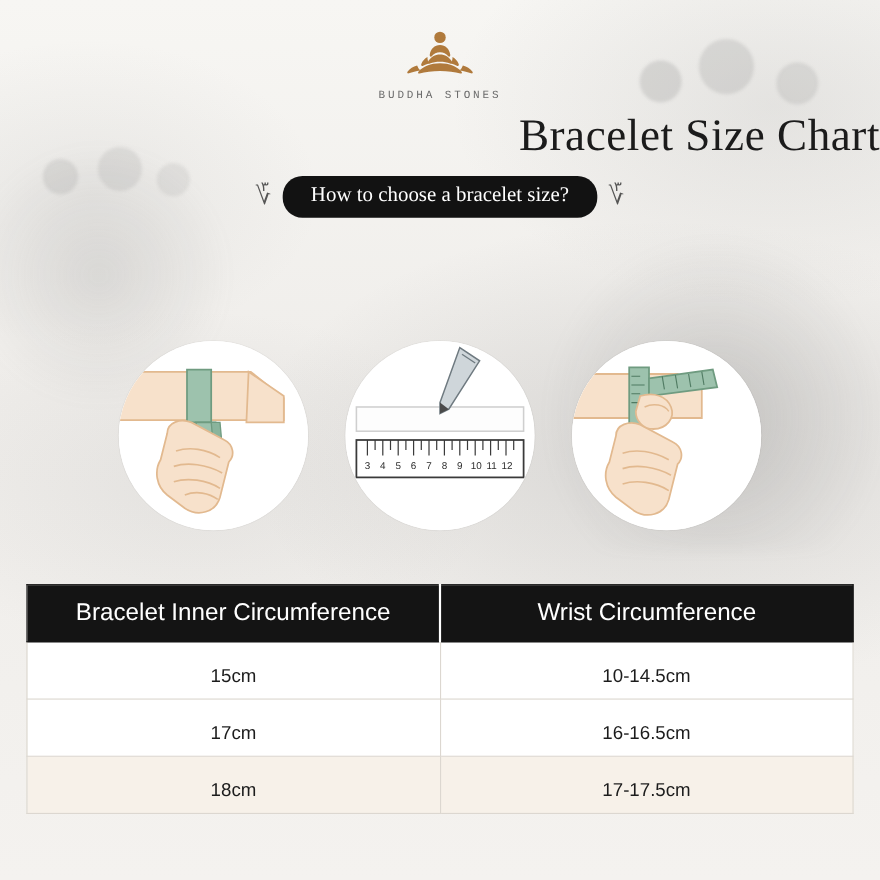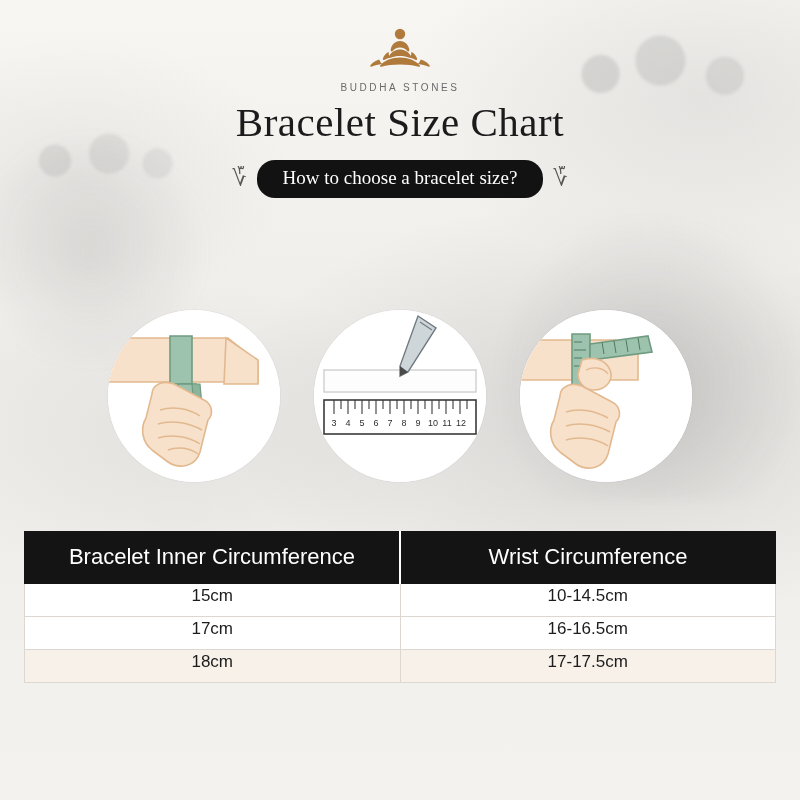--- a/index.html
+++ b/index.html
@@ -79,29 +79,29 @@
     display: block;
     margin: 0 auto;
     width: 86px;
     height: 58px;
   }
   .brand-name {
     margin-top: 2px;
     font-size: 10px;
     letter-spacing: 2.6px;
     color: #6a6a6a;
-    font-family: Liberation Sans, sans-serif;
+    font-family: Liberation Mono, monospace;
   }
 
   
   .title {
     position: absolute;
     top: 98px;
     left: 0; right: 0;
-    text-align: center;
+    text-align: right;
     font-family: "Liberation Serif", serif;
     font-size: 41px;
     color: #1b1b1b;
     letter-spacing: 0.5px;
   }
 
   
   .ribbon-row {
     position: absolute;
     top: 160px;
@@ -182,21 +182,21 @@
     font-weight: normal;
     padding: 12px 0 13px;
     border-color: #141414;
   }
   .table thead th.sep {
     border-left: 2px solid #ffffff;
   }
   .table tbody td {
     font-size: 17px;
     color: #1c1c1c;
-    padding: 2px 0 10px;
+    padding: 21px 0 10px;
     background: #ffffff;
     text-align: center;
   }
   .table tbody tr.alt td {
     background: #f7f1e9;
   }
 </style>
 </head>
 <body>
 

